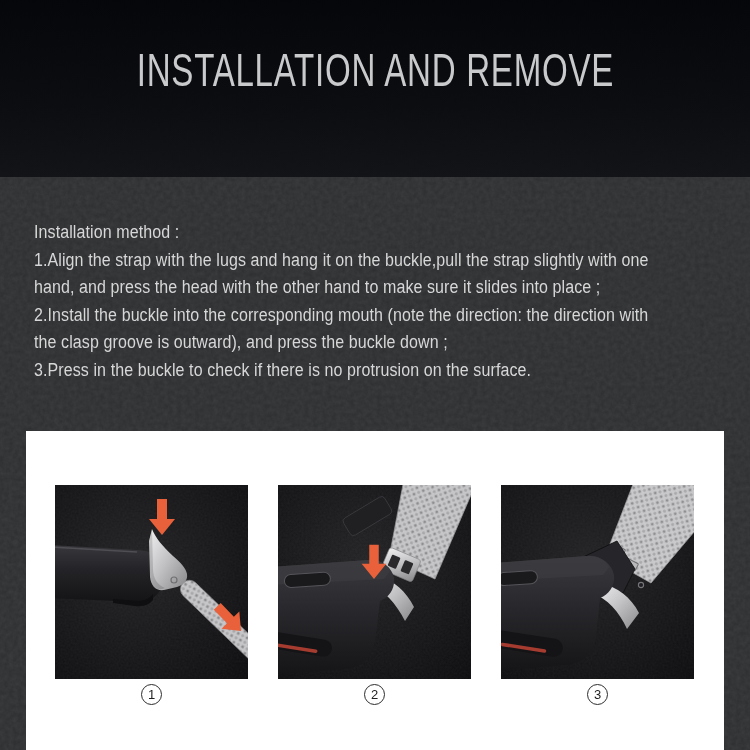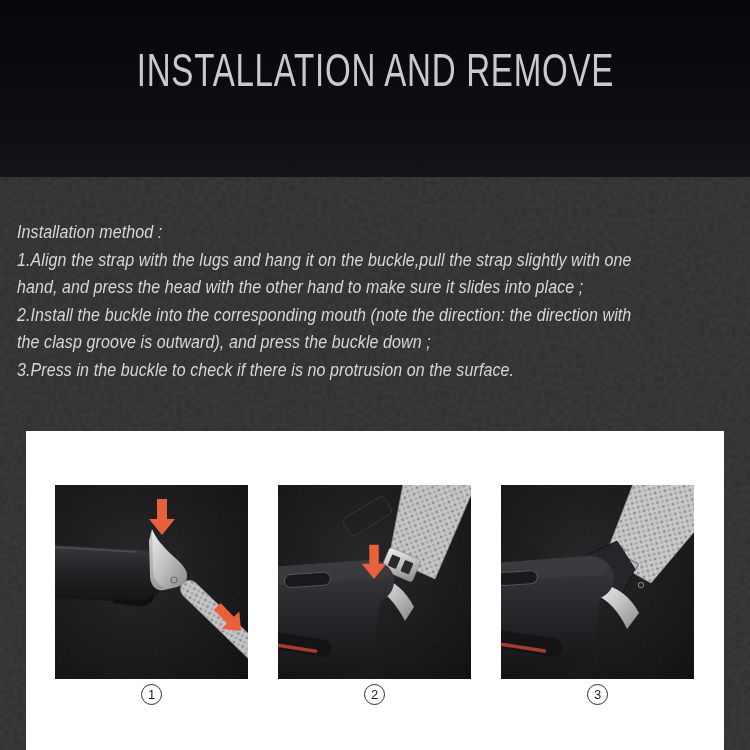--- a/index.html
+++ b/index.html
@@ -13,21 +13,21 @@
     position:absolute; left:0; top:0; width:750px; height:177px; z-index:2;
     background:linear-gradient(180deg, rgba(4,5,8,.97) 0%, rgba(9,11,15,.95) 60%, rgba(15,17,21,.92) 100%);
     display:flex; justify-content:center; align-items:flex-start;
   }
   .page-title {
     margin:0; padding-top:50px; font-size:46px; line-height:40px; font-weight:400;
     color:#c9cacc; letter-spacing:1px; white-space:nowrap;
     transform:scaleX(.72); transform-origin:50% 0;
   }
   .instructions {
-    position:absolute; left:17px; top:219px; width:700px; z-index:2;font-style:italic;
+    position:absolute; left:34px; top:219px; width:700px; z-index:2;
   }
   .ins-line {
     font-size:18px; line-height:27.6px; color:#d7d7d8; font-weight:400;
     white-space:nowrap; transform:scaleX(.89); transform-origin:0 50%;
     letter-spacing:0.1px;
   }
   .white-panel {
     position:absolute; left:26px; top:431px; width:698px; height:319px;
     background:#ffffff; z-index:3;
   }

